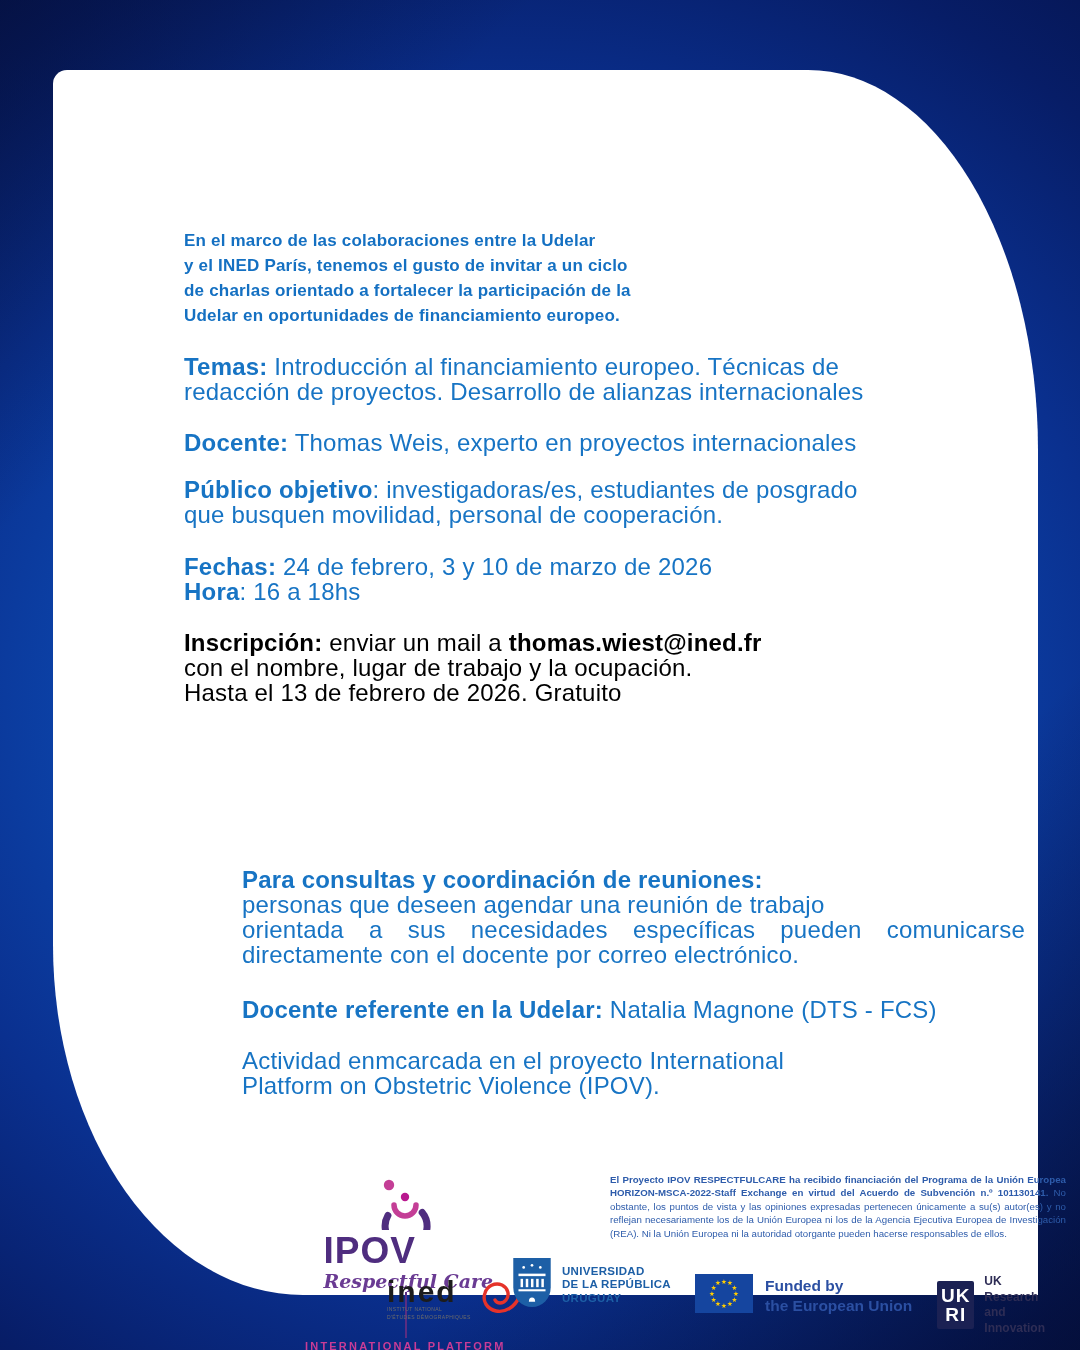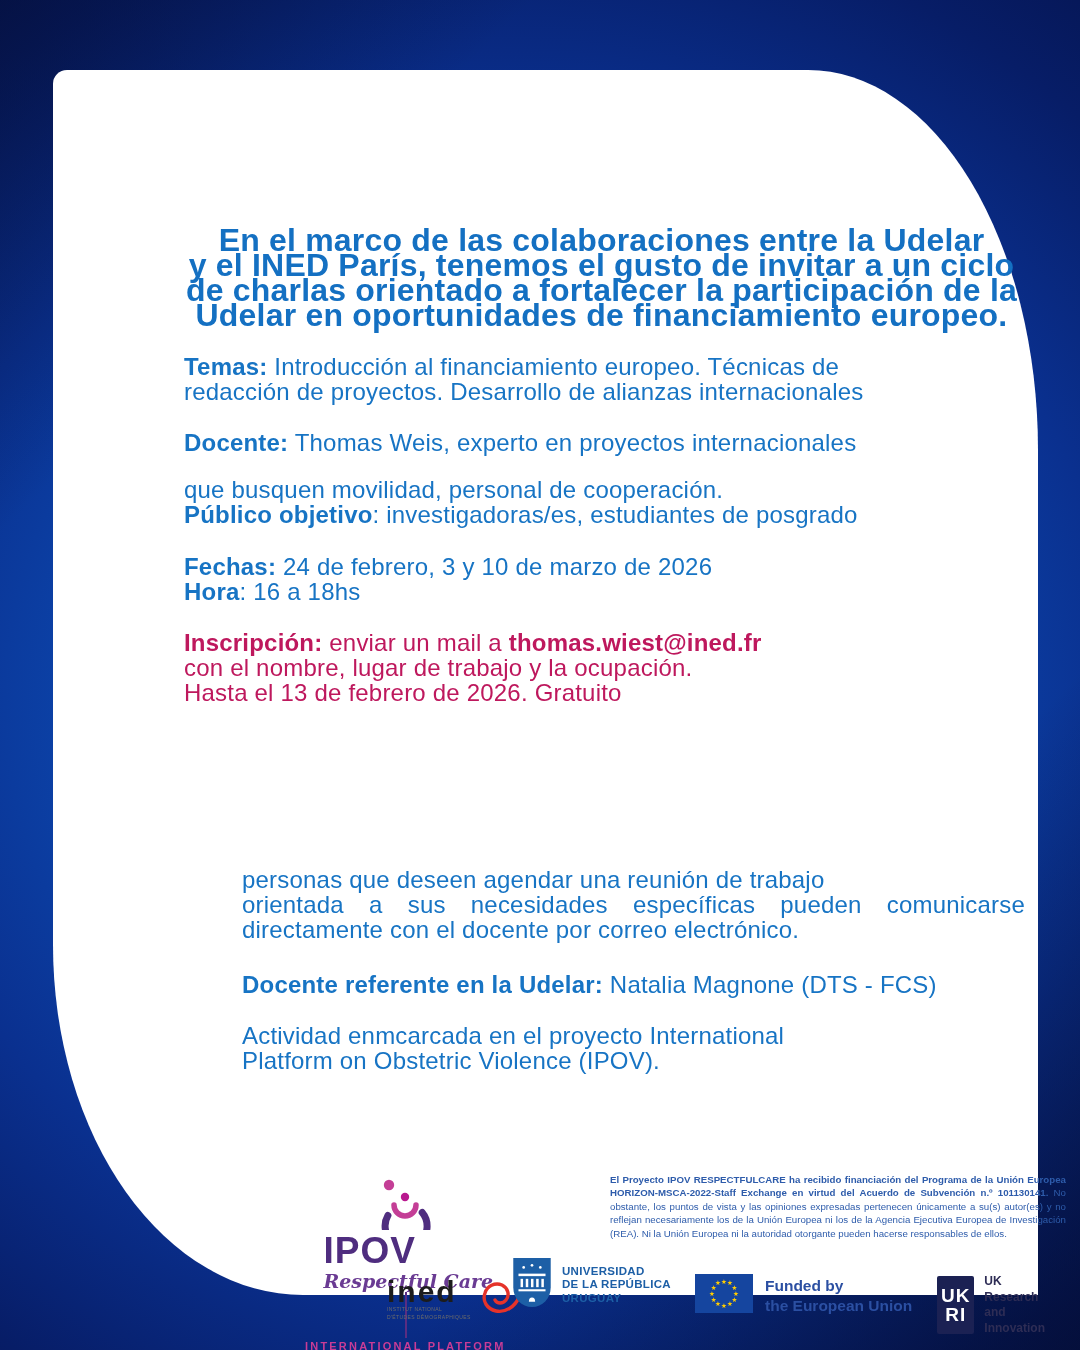--- a/index.html
+++ b/index.html
@@ -9,24 +9,24 @@
       linear-gradient(135deg, rgba(4,12,48,.55) 0%, rgba(4,12,48,0) 22%, rgba(4,12,48,0) 72%, rgba(3,9,40,.65) 100%),
       radial-gradient(95% 72% at 47% 52%, #0f57c8 0%, #0c46ad 38%, #0a308f 60%, #071d67 82%, #05134d 100%);
   }
   .card{position:absolute;left:53px;top:70px;width:985px;height:1225px;background:#ffffff;
     border-radius:14px 230px 0 250px / 14px 380px 0 350px;}
   
   .main{position:absolute;left:131px;top:158px;width:835px;color:#1774c4;font-size:24px;line-height:25px;letter-spacing:.2px;}
   .main p{margin:0 0 26px 0;}
   .line{display:block;}
   .b{font-weight:700;}
-  .intro{font-weight:700;font-size:32px;color:#1470c2;text-align:center;}
+  .intro{font-weight:700;font-size:17px;color:#1470c2;}
   .p-docente{margin-bottom:22px !important;}
   .p-publico{margin-bottom:27px !important;}
-  .magenta{color:#be185d;}
+  .magenta{color:#000000;}
   
   .lower{position:absolute;left:189px;top:797px;width:783px;color:#1774c4;font-size:24px;line-height:25px;letter-spacing:.2px;}
   .lower p{margin:0 0 30px 0;}
   .lower p.p-referente{margin-bottom:26px;}
   .justify{text-align:justify;text-align-last:justify;}
   
   .ipov{position:absolute;left:252px;top:1106px;display:flex;align-items:center;flex-direction:column;}
   .ipov-textcol{margin-left:6px;}
   .ipov-name{font-size:37px;font-weight:800;color:#4f2d7f;letter-spacing:1px;line-height:34px;}
   .ipov-tagline{font-family:"DejaVu Serif",serif;font-style:italic;font-weight:700;font-size:19px;color:#6a3b93;margin-top:2px;}
@@ -37,21 +37,21 @@
   
   .logo{position:absolute;display:flex;align-items:center;}
   .ined{left:334px;top:1203px;}
   .ined-name{font-size:30px;font-weight:700;color:#1c1c1c;letter-spacing:2px;line-height:24px;}
   .ined-caption{font-size:5px;color:#6b6b6b;letter-spacing:.4px;line-height:6.5px;margin-top:2px;}
   .udelar{left:458px;top:1187px;}
   .udelar-text{margin-left:9px;font-size:11.5px;font-weight:700;color:#1d5fa6;line-height:13.5px;letter-spacing:.3px;}
   .eu{left:642px;top:1204px;}
   .eu-text{margin-left:12px;font-size:15.5px;font-weight:700;color:#2b4fa2;line-height:19.5px;}
   .ukri{left:884px;top:1204px;}
-  .ukri-block{width:46px;height:58px;background:#1b2153;border-radius:2px;color:#fff;font-weight:800;
+  .ukri-block{width:46px;height:48px;background:#1b2153;border-radius:2px;color:#fff;font-weight:800;
     font-size:19px;line-height:19px;letter-spacing:1px;display:flex;flex-direction:column;align-items:center;justify-content:center;}
   .ukri-text{margin-left:10px;font-size:12px;font-weight:700;color:#2e2d55;line-height:15.5px;}
 </style>
 </head>
 <body>
 
 <div class="page">
   <div class="card">
 
     <div class="main">
@@ -66,39 +66,40 @@
       <p>
         <span class="line"><span class="b">Temas:</span><span> Introducción al financiamiento europeo. Técnicas de</span></span>
         <span class="line">redacción de proyectos. Desarrollo de alianzas internacionales</span>
       </p>
 
       <p class="p-docente">
         <span class="line"><span class="b">Docente:</span><span> Thomas Weis, experto en proyectos internacionales</span></span>
       </p>
 
       <p class="p-publico">
+        <span class="line"><span class="b">Público objetivo</span><span>: investigadoras/es, estudiantes de posgrado</span></span>
         <span class="line">que busquen movilidad, personal de cooperación.</span>
-        <span class="line"><span class="b">Público objetivo</span><span>: investigadoras/es, estudiantes de posgrado</span></span>
       </p>
 
       <p>
         <span class="line"><span class="b">Fechas:</span><span> 24 de febrero, 3 y 10 de marzo de 2026</span></span>
         <span class="line"><span class="b">Hora</span><span>: 16 a 18hs</span></span>
       </p>
 
 
       <p class="magenta">
         <span class="line"><span class="b">Inscripción:</span><span> enviar un mail a </span><span class="b">thomas.wiest@ined.fr</span></span>
         <span class="line">con el nombre, lugar de trabajo y la ocupación.</span>
         <span class="line">Hasta el 13 de febrero de 2026. Gratuito</span>
       </p>
     </div>
 
     <div class="lower">
       <p>
+        <span class="line b">Para consultas y coordinación de reuniones:</span>
         <span class="line">personas que deseen agendar una reunión de trabajo</span>
         <span class="line justify">orientada a sus necesidades específicas pueden comunicarse</span>
         <span class="line">directamente con el docente por correo electrónico.</span>
       </p>
 
       <p class="p-referente">
         <span class="line"><span class="b">Docente referente en la Udelar:</span><span> Natalia Magnone (DTS - FCS)</span></span>
       </p>
 
       <p>

